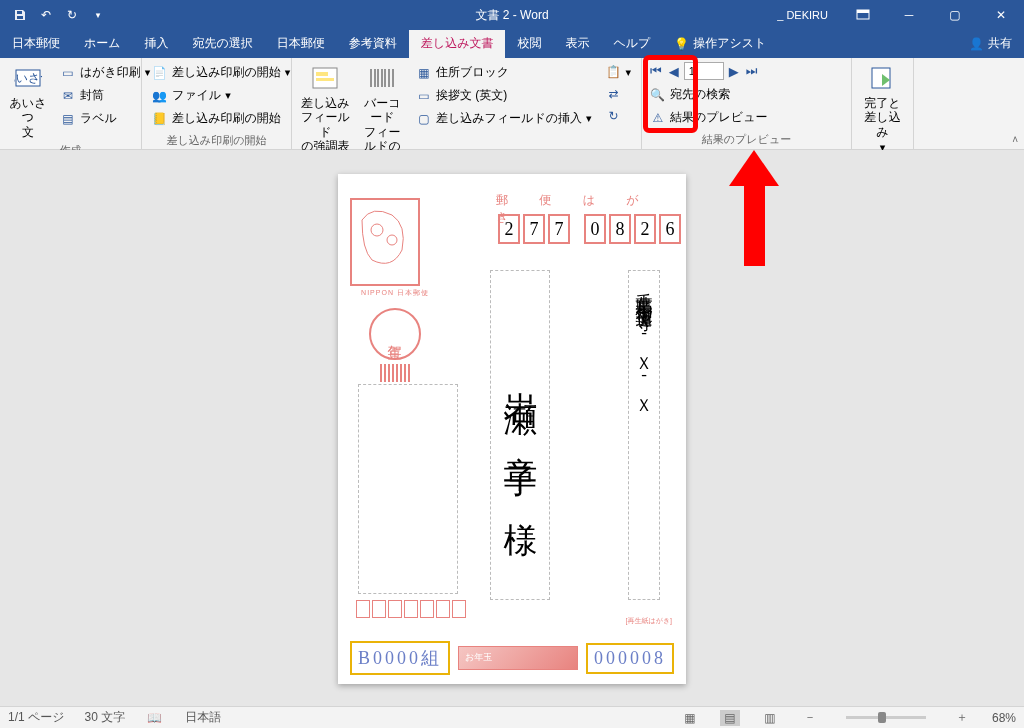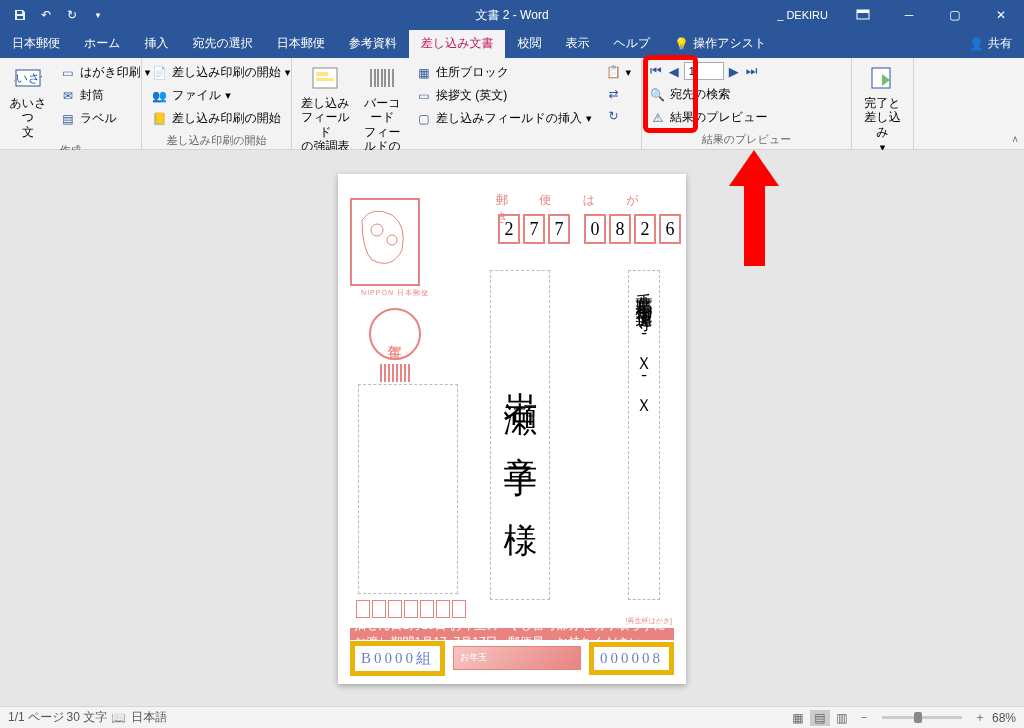--- a/index.html
+++ b/index.html
@@ -44,24 +44,24 @@
 .zip-cell{width:22px;height:30px;border:2px solid #e8837f;display:flex;align-items:center;justify-content:center;font-size:18px;font-family:serif}
 .addr-field{position:absolute;border:1px dashed #bbb;writing-mode:vertical-rl;text-orientation:upright;font-family:"MS Mincho",serif;display:flex;align-items:center;justify-content:flex-start;padding:8px 4px}
 .addr1{left:290px;top:96px;width:32px;height:330px;font-size:17px;letter-spacing:3px}
 .addr-name{left:152px;top:96px;width:60px;height:330px;font-size:34px;letter-spacing:10px;justify-content:center}
 .sender-box{position:absolute;left:20px;top:210px;width:100px;height:210px;border:1px dashed #bbb}
 .sender-zip{position:absolute;left:18px;top:426px;display:flex;gap:2px}
 .sender-zip span{width:14px;height:18px;border:1px solid #e8837f}
 .red-strip{position:absolute;left:12px;bottom:44px;right:12px;height:12px;background:#e8837f;font-size:7px;color:#fff;display:flex;align-items:center;padding:0 4px;justify-content:space-between}
 .recycle{position:absolute;right:14px;bottom:58px;font-size:7px;color:#e8837f}
 .lottery{position:absolute;left:12px;bottom:12px;right:12px;height:28px;display:flex;align-items:center;justify-content:space-between;gap:8px}
-.lot-num{border:5px solid #eab308;padding:3px 6px;color:#6b7fc7;font-size:15px;letter-spacing:3px;font-family:serif}
+.lot-num{border:2px solid #eab308;padding:3px 6px;color:#6b7fc7;font-size:18px;letter-spacing:3px;font-family:serif}
 .lot-mid{flex:1;height:24px;border:1px solid #e8837f;background:linear-gradient(135deg,#f5c6c3 0%,#e8837f 100%);position:relative}
 .lot-mid::before{content:"お年玉";position:absolute;left:6px;top:4px;font-size:9px;color:#fff}
-.statusbar{position:absolute;bottom:0;left:0;right:0;height:22px;background:#f3f3f3;border-top:1px solid #d4d4d4;display:flex;align-items:center;padding:0 8px;font-size:11px;color:#555;gap:2px}
+.statusbar{position:absolute;bottom:0;left:0;right:0;height:22px;background:#f3f3f3;border-top:1px solid #d4d4d4;display:flex;align-items:center;padding:0 8px;font-size:11px;color:#555;gap:20px}
 .statusbar .spacer{flex:1}
 .sb-ico{width:20px;height:16px;display:flex;align-items:center;justify-content:center;color:#666}
 .zoom-slider{width:80px;height:3px;background:#ccc;position:relative;margin:0 6px}
 .zoom-slider::after{content:"";position:absolute;left:40%;top:-4px;width:8px;height:11px;background:#888;border-radius:2px}
 .collapse{position:absolute;right:6px;bottom:4px;color:#666;font-size:10px}
 svg{display:block}
 </style>
 </head>
 <body>
 
@@ -300,24 +300,20 @@
     <div class="sender-zip">
         <span></span>
         <span></span>
         <span></span>
         <span></span>
         <span></span>
         <span></span>
         <span></span>
       </div>
     <div class="recycle">[再生紙はがき]</div>
-    <div class="red-strip">
-      <span>抽せん日1月15日 お年玉のお渡し期間1月17~7月17日</span>
-      <span>くじ番号部分を切り取らずに郵便局へお持ちください。</span>
-    </div>
     <div class="lottery">
       <div class="lot-num">B0000組</div>
       <div class="lot-mid"></div>
       <div class="lot-num">000008</div>
     </div>
   </div>
 </div>
 
 <div class="statusbar">
   <span>1/1 ページ</span>

